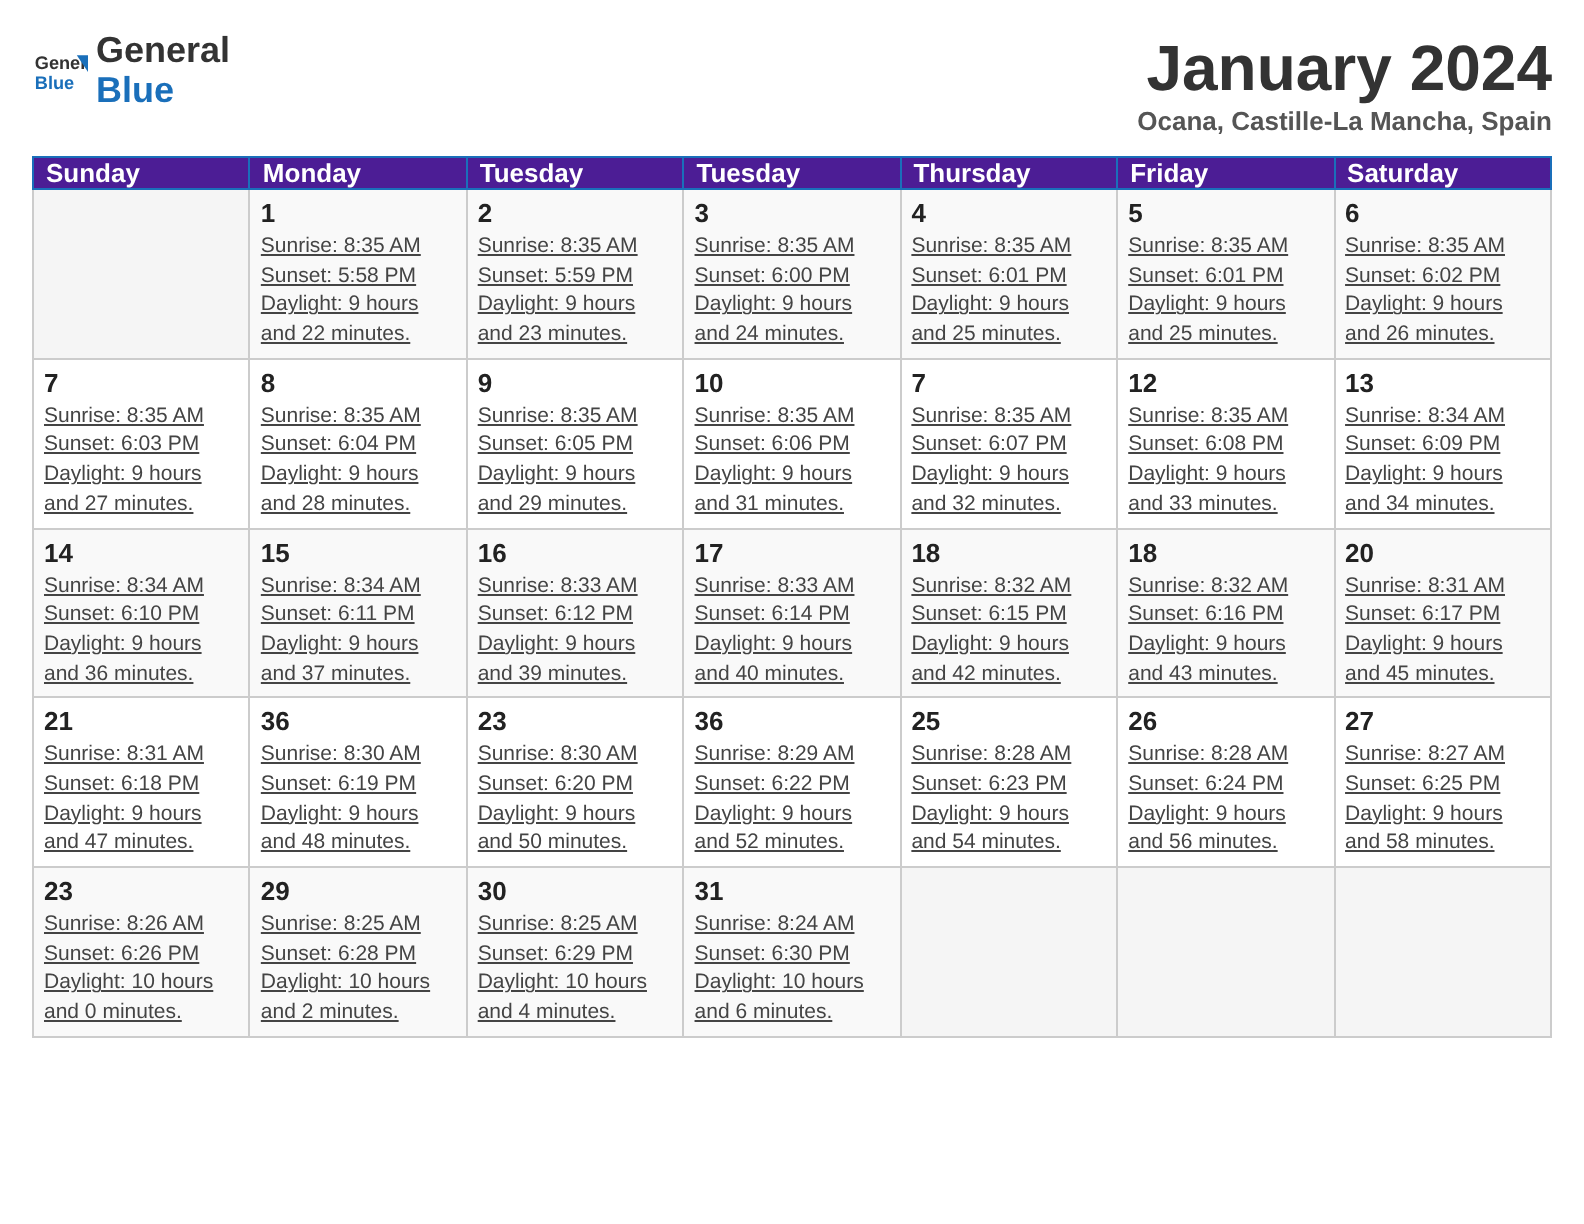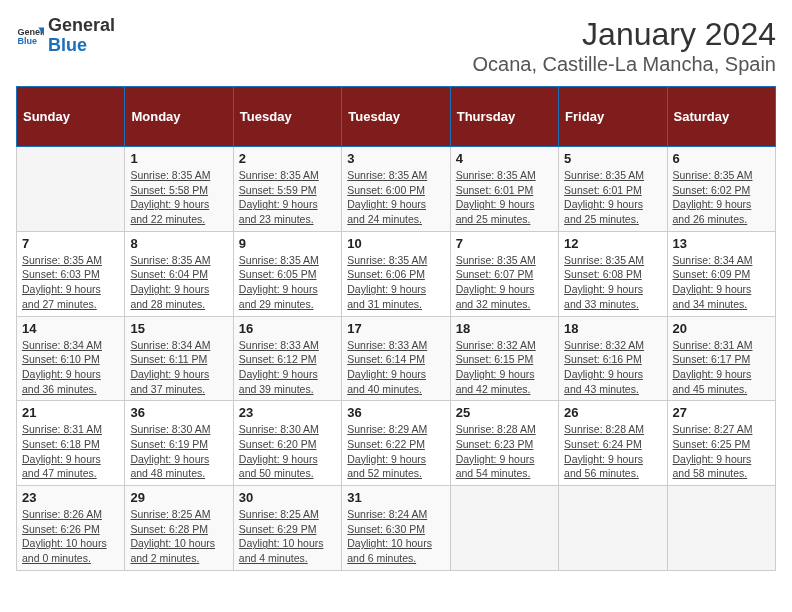--- a/index.html
+++ b/index.html
@@ -24,36 +24,37 @@
     .logo-icon {
       width: 28px;
       height: 28px;
     }
     .title-area {
       text-align: right;
     }
     .month-title {
       font-size: 32px;
       color: #333;
-      font-weight: normal;
+      font-weight: bold;
     }
     .location-title {
-      font-size: 20px;
+      font-size: 13px;
       color: #555;
+      font-weight: bold;
     }
     .calendar {
       width: 100%;
       border-collapse: collapse;
       font-size: 11px;
     }
     .calendar thead tr th {
-      background-color: #7f1d1d;
+      background-color: #4c1d95;
       color: #fff;
       text-align: left;
-      padding: 22px 6px;
+      padding: 0 6px;
       font-size: 13px;
       font-weight: bold;
       border: 1px solid #1a6fba;
     }
     .calendar tbody tr td {
       border: 1px solid #ccc;
       vertical-align: top;
       padding: 4px 5px;
       width: 108px;
       min-height: 80px;

